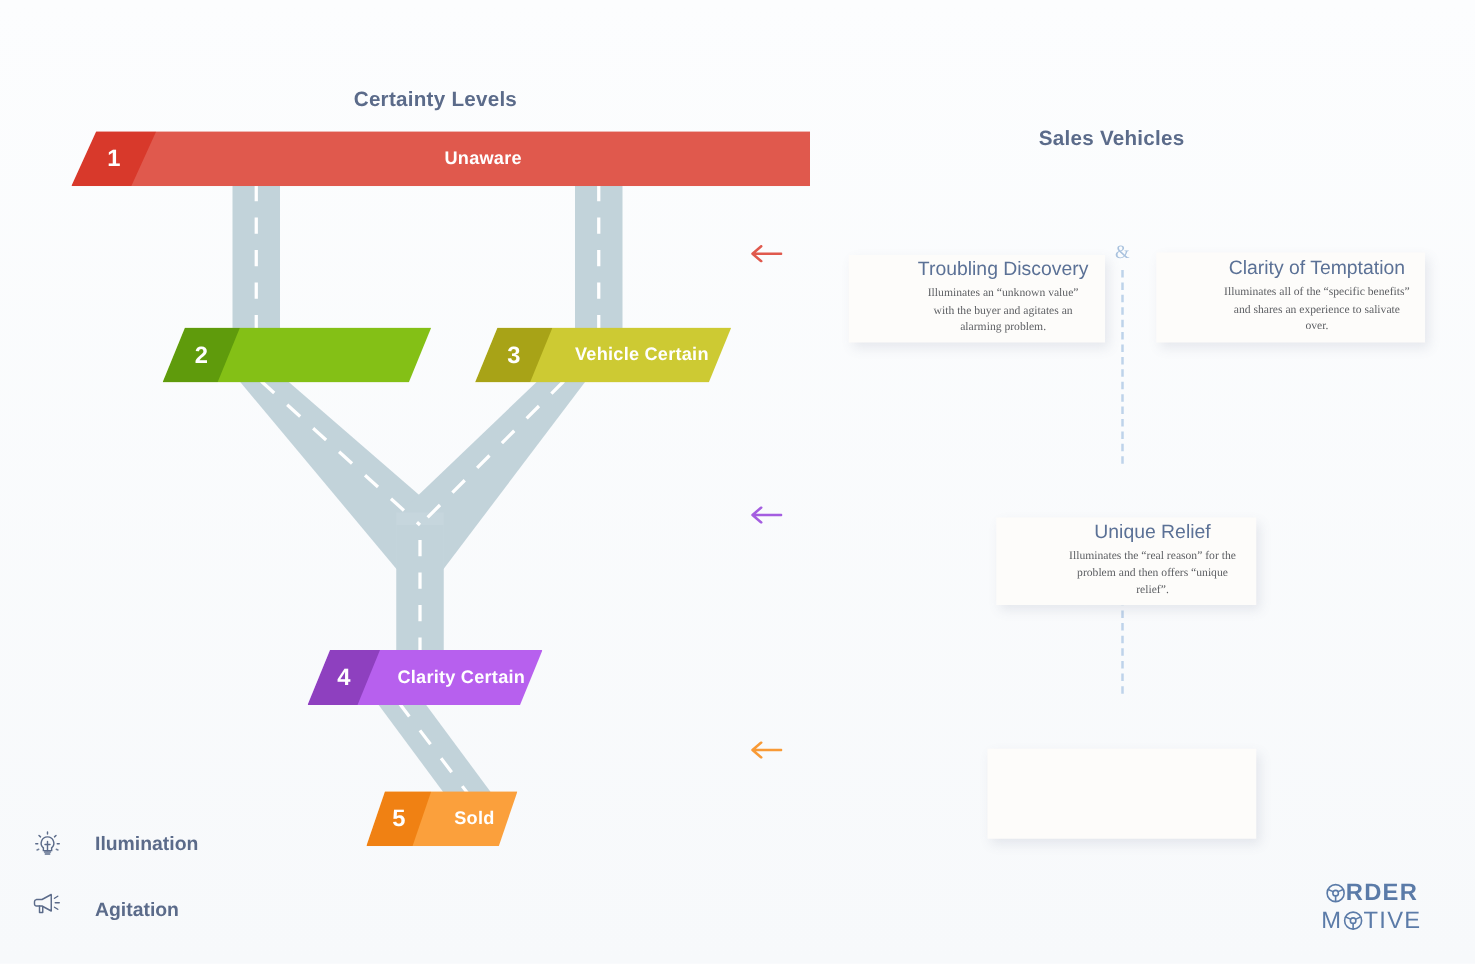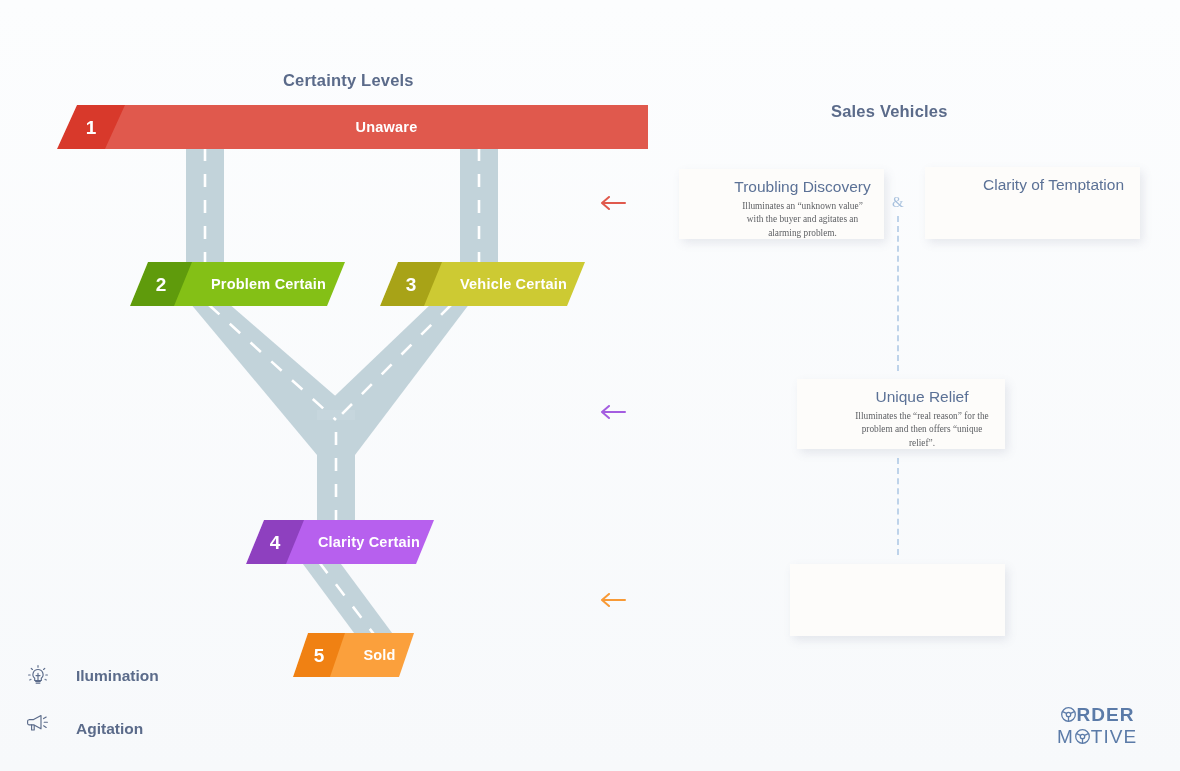--- a/index.html
+++ b/index.html
@@ -120,21 +120,22 @@
     color: #a9c2de;
     font-family: "Liberation Serif", serif;
   }
 
   
   .card {
     position: absolute;
     background: #fdfcfa;
     box-shadow: 3px 4px 9px rgba(90,104,128,0.13);
     display: flex;
-    align-items: flex-start;
+    align-items: center;
+    margin-top: 35px;
   }
   .card .icon-block {
     position: relative;
     width: 62px;
     flex: 0 0 62px;
     margin-left: -16px;
     margin-right: 2px;
   }
   .card .icon-half {
     position: absolute;
@@ -260,21 +261,20 @@
   <div class="col-title" id="title-certainty">Certainty Levels</div>
   <div class="col-title" id="title-vehicles">Sales Vehicles</div>
 
   <div class="bar" id="bar-1" style="background:#e0594d;">
     <div class="num" style="background:#d8392b;">1</div>
     <div class="lbl">Unaware</div>
   </div>
 
   <div class="bar" id="bar-2" style="background:#84c016;">
     <div class="num" style="background:#5f9b0c;">2</div>
-    <div class="lbl">Problem Certain</div>
   </div>
 
   <div class="bar" id="bar-3" style="background:#cdca33;">
     <div class="num" style="background:#a8a317;">3</div>
     <div class="lbl">Vehicle Certain</div>
   </div>
 
   <div class="bar" id="bar-4" style="background:#b760ee;">
     <div class="num" style="background:#8e40bf;">4</div>
     <div class="lbl">Clarity Certain</div>
@@ -346,20 +346,21 @@
           <g stroke="#ffffff" stroke-width="1.2" fill="none" stroke-linecap="round" stroke-linejoin="round">
             <path d="M6.2 11.6 h4.4 L18 7.6 v13.2 l-7.4-4 H6.2 a1.6 1.6 0 0 1-1.6-1.6 v-1.9 a1.6 1.6 0 0 1 1.6-1.6 z"></path>
             <path d="M8.6 16.8 v5.2 h2.6 v-4.6"></path>
             <path d="M20.6 10.6 l2.6-1.6 M21.2 14.2 h3.2 M20.6 17.8 l2.6 1.6"></path>
           </g>
         </svg>
       </div>
     </div>
     <div class="card-body">
       <div class="card-title">Clarity of Temptation</div>
+      <div class="card-desc">Illuminates all of the “specific benefits” and shares an experience to salivate over.</div>
     </div>
   </div>
 
   <div class="card" id="card-relief">
     <div class="icon-block">
       <div class="icon-half icon-top">
         <svg viewBox="0 0 30 30" width="25" height="25" aria-hidden="true">
           <g stroke="#ffffff" stroke-width="1.2" fill="none" stroke-linecap="round">
             <path d="M15 8.5 a5 5 0 0 1 3.3 8.8 v2.2 h-6.6 v-2.2 A5 5 0 0 1 15 8.5 z"></path>
             <path d="M15 12.2 v7.3 M13 14.6 h4"></path>

